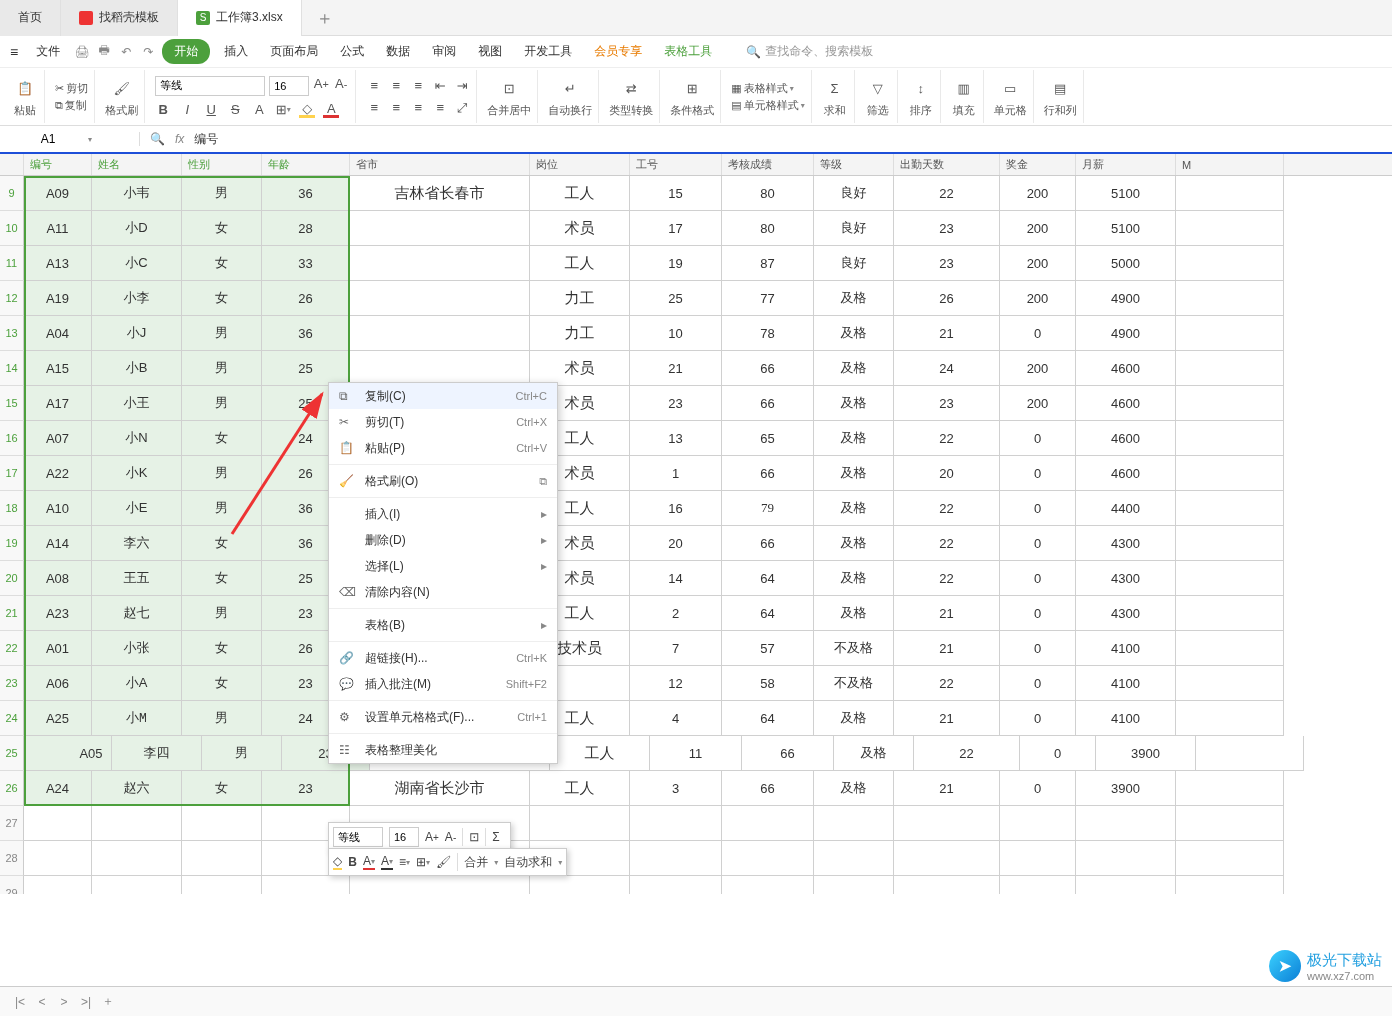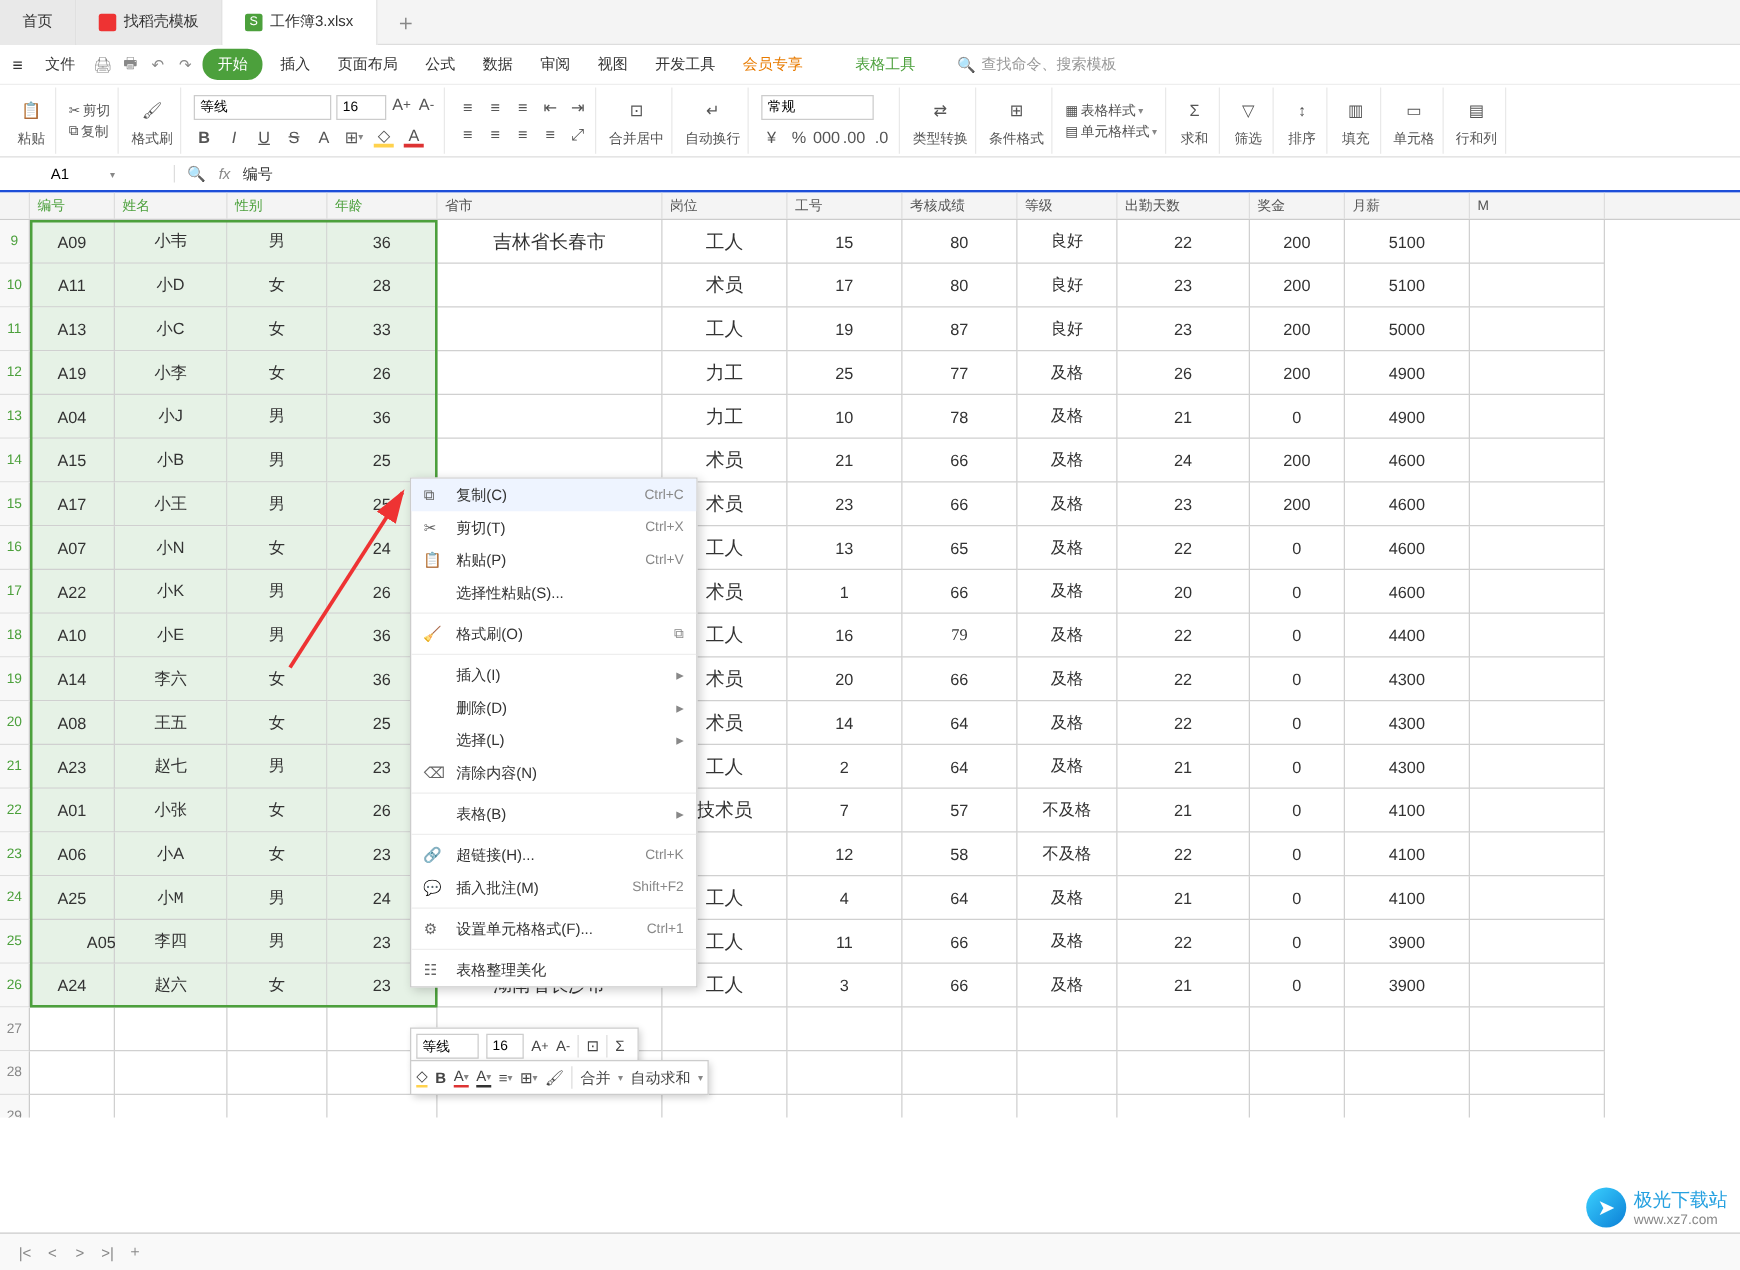--- a/index.html
+++ b/index.html
@@ -8,21 +8,21 @@
 .tab{display:flex;align-items:center;padding:0 18px;height:36px;border-right:1px solid #e0e0e0;background:#e9e9e9;}
 .tab.active{background:#fff;}
 .tab-icon{width:14px;height:14px;margin-right:6px;border-radius:2px;}
 .plus-tab{padding:0 14px;font-size:18px;color:#888;cursor:pointer;}
 .menubar{display:flex;align-items:center;height:32px;padding:0 10px;gap:6px;border-bottom:1px solid #eee;}
 .menubar .hamb{font-size:14px;margin-right:4px;}
 .menubar .qt{width:16px;height:16px;display:inline-flex;align-items:center;justify-content:center;color:#888;}
 .menubar .menu-item{padding:4px 8px;cursor:pointer;}
 .menubar .menu-item.active{background:#4ca03c;color:#fff;border-radius:12px;padding:4px 12px;}
 .menubar .special{color:#e87b00;}
-.menubar .tools{color:#4ca03c;margin-left:20px;}
+.menubar .tools{color:#4ca03c;}
 .menubar .search{margin-left:20px;color:#999;display:flex;align-items:center;gap:4px;}
 .ribbon{display:flex;height:58px;padding:2px 6px;gap:4px;border-bottom:1px solid #ddd;background:#fff;overflow:hidden;}
 .rgroup{display:flex;flex-direction:column;justify-content:center;align-items:center;padding:0 6px;border-right:1px solid #e9e9e9;gap:2px;}
 .rgroup .lbl{font-size:11px;color:#555;}
 .rbtn{display:inline-flex;align-items:center;gap:2px;font-size:11px;color:#555;}
 .dd{font-size:8px;color:#888;}
 .rgroup .ico{width:16px;height:16px;display:inline-flex;align-items:center;justify-content:center;color:#555;font-size:13px;}
 .rgroup .bigico{width:26px;height:26px;}
 select,.fakesel{border:1px solid #ccc;font-size:11px;height:20px;padding:0 4px;}
 .formula-bar{display:flex;align-items:center;height:28px;border-bottom:2px solid #1d4ed8;}
@@ -152,30 +152,20 @@
       </div>
   </div>
   <div class="rgroup">
       <span class="ico bigico">⊡</span>
       <span class="lbl">合并居中</span>
     </div>
   <div class="rgroup">
       <span class="ico bigico">↵</span>
       <span class="lbl">自动换行</span>
     </div>
-  <div class="rgroup" style="align-items:flex-start;">
-    <input class="fakesel" style="width: 90px;" value="常规">
-    <div style="display:flex;gap:6px;margin-top:4px;">
-        <span class="ico">¥</span>
-        <span class="ico">%</span>
-        <span class="ico">000</span>
-        <span class="ico">.00</span>
-        <span class="ico">.0</span>
-      </div>
-  </div>
   <div class="rgroup">
       <span class="ico bigico">⇄</span>
       <span class="lbl">类型转换</span>
     </div>
   <div class="rgroup">
       <span class="ico bigico">⊞</span>
       <span class="lbl">条件格式</span>
     </div>
   <div class="rgroup" style="align-items:flex-start;">
     <span class="rbtn">▦ <span>表格样式</span><span class="dd">▾</span></span>
@@ -488,21 +478,21 @@
         <div class="cell" style="width:92px;">4</div>
         <div class="cell" style="width:92px;">64</div>
         <div class="cell" style="width:80px;">及格</div>
         <div class="cell" style="width:106px;">21</div>
         <div class="cell" style="width:76px;">0</div>
         <div class="cell" style="width:100px;">4100</div>
         <div class="cell" style="width:108px;"></div>
       </div>
       <div class="row">
         <div class="rh selhdr">25</div>
-        <div class="cell selcol" style="width:68px;padding-left:47px;">A05</div>
+        <div class="cell selcol" style="width:88px;padding-left:47px;">A05</div>
         <div class="cell selcol" style="width:90px;">李四</div>
         <div class="cell selcol" style="width:80px;">男</div>
         <div class="cell selcol" style="width:88px;">23</div>
         <div class="cell" style="width:180px;font-size:15px;">四川省成都市</div>
         <div class="cell" style="width:100px;font-size:15px;">工人</div>
         <div class="cell" style="width:92px;">11</div>
         <div class="cell" style="width:92px;">66</div>
         <div class="cell" style="width:80px;">及格</div>
         <div class="cell" style="width:106px;">22</div>
         <div class="cell" style="width:76px;">0</div>
@@ -593,24 +583,20 @@
       </div>
       <div class="mi">
         <span class="mico">✂</span>
         <span>剪切(T)</span>
         <span class="sc">Ctrl+X</span>
       </div>
       <div class="mi">
         <span class="mico">📋</span>
         <span>粘贴(P)</span>
         <span class="sc">Ctrl+V</span>
-      </div>
-      <div class="mi">
-        <span class="mico"></span>
-        <span>选择性粘贴(S)...</span>
       </div>
       <div class="sep"></div>
       <div class="mi">
         <span class="mico">🧹</span>
         <span>格式刷(O)</span>
         <span class="sc">⧉</span>
       </div>
       <div class="sep"></div>
       <div class="mi">
         <span class="mico"></span>

